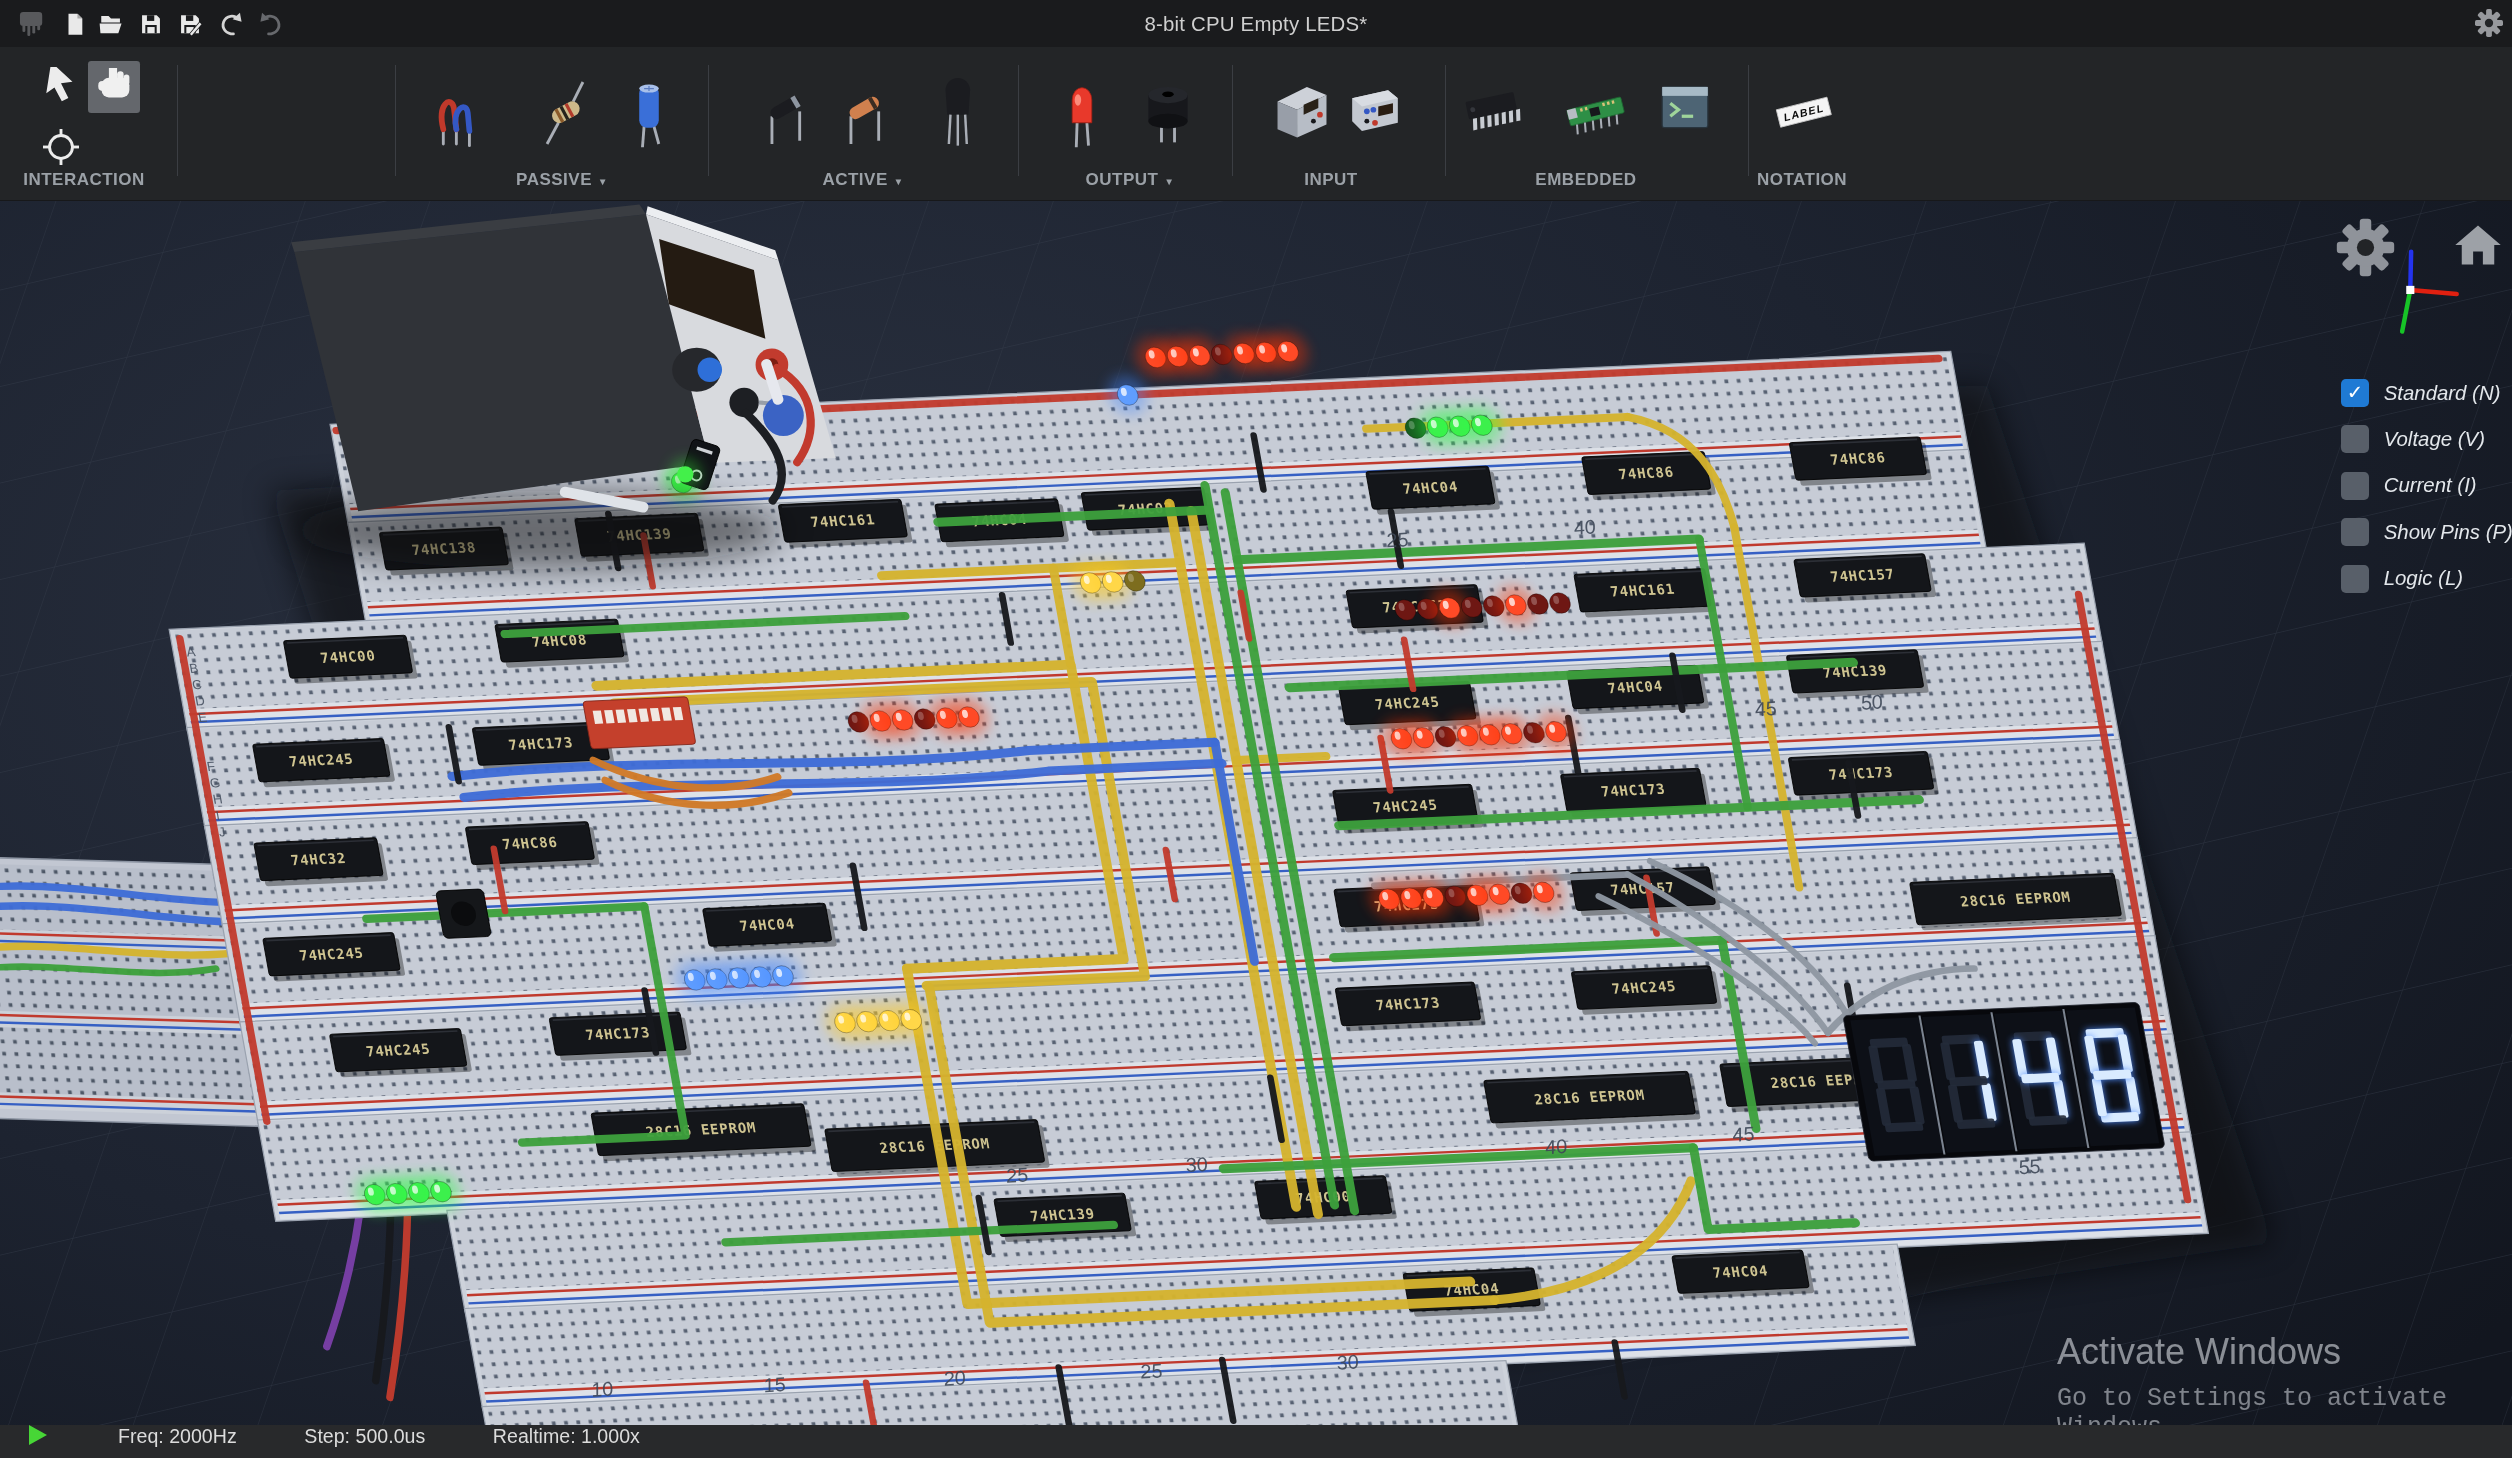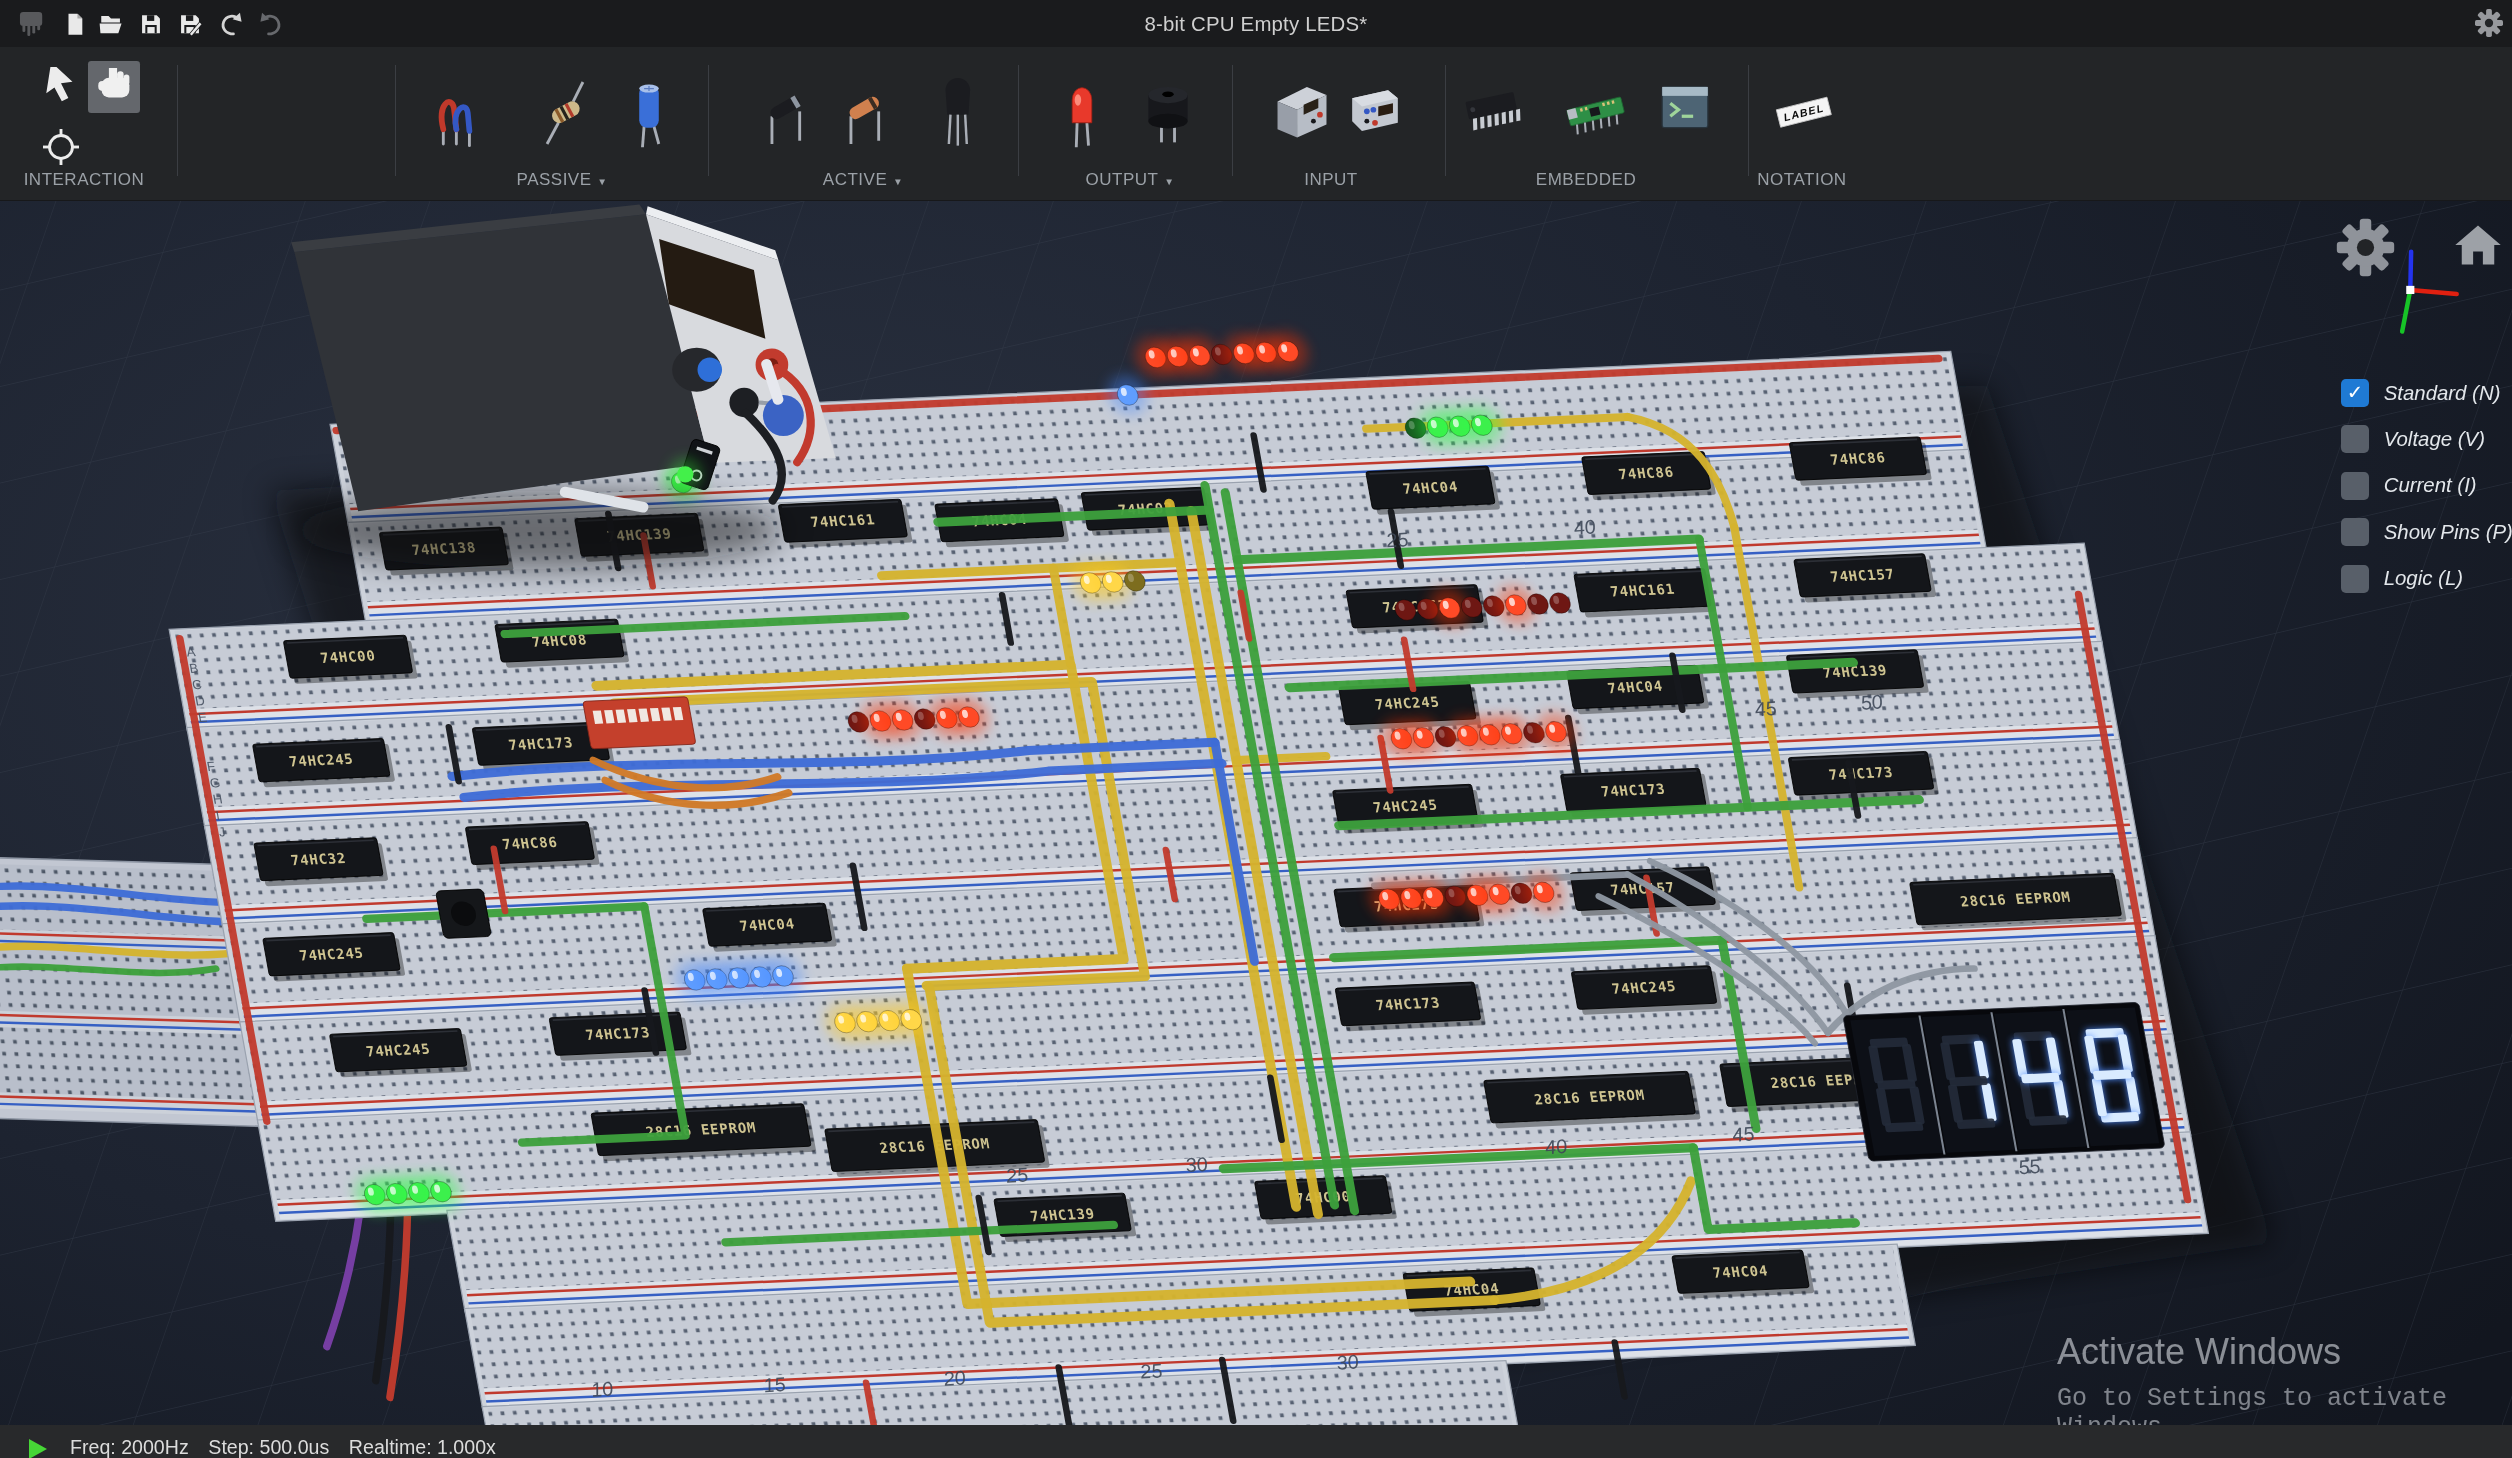--- a/index.html
+++ b/index.html
@@ -13,29 +13,29 @@
               background:#1a1b1d; z-index:30; }
   #titlebar .tb-icon { position:absolute; top:9.8px; }
   #window-title { position:absolute; left:50%; top:50%; transform:translate(-50%,-50%);
                   color:#cfcfcf; font-size:20.4px; letter-spacing:0.2px; white-space:nowrap; }
 
   
   #toolbar { position:absolute; left:0; top:47px; width:2512px; height:154px;
              background:#232527; z-index:29; border-bottom:0.8px solid #17181a; }
   .tb-divider { position:absolute; top:18px; height:111px; width:0.8px; background:#3b3e43; }
   .tool-label { position:absolute; top:123px; transform:translateX(-50%);
-                color:#9ba1a7; font-size:17px; letter-spacing:0.5px; white-space:nowrap; }
+                color:#9ba1a7; font-size:17px; letter-spacing:0.5px; white-space:nowrap;font-weight:bold; }
   .tool-label .dd { font-size:9.8px; margin-left:5.7px; color:#9ba1a7; }
   .tool-item { position:absolute; top:24.5px; cursor:pointer; }
   .sel-box { position:absolute; left:88px; top:14px; width:52px; height:52px;
              background:#64676c; border-radius:3.3px; }
 
   
   #statusbar { position:absolute; left:0; top:1425px; width:2512px; height:34px;
-               background:#28292b; z-index:30; display:flex; align-items:flex-end; }
+               background:#28292b; z-index:30; display:flex; align-items:flex-start;gap:48px; }
   #statusbar .play { margin-left:29px; width:0; height:0;
                      border-left:18px solid #47d636; border-top:10.6px solid transparent;
                      border-bottom:10.6px solid transparent; }
   #statusbar .st { color:#dcdcdc; font-size:19.6px; margin-left:19.6px; white-space:pre; }
   #statusbar .st:first-of-type { margin-left:23px; }
 
   
   #view-options { position:absolute; left:2341px; top:379px; z-index:20; }
   .vopt { position:relative; height:28px; margin-bottom:18.4px; white-space:nowrap; }
   .vbox { display:inline-block; vertical-align:middle; width:28px; height:28px; border-radius:4.9px;

